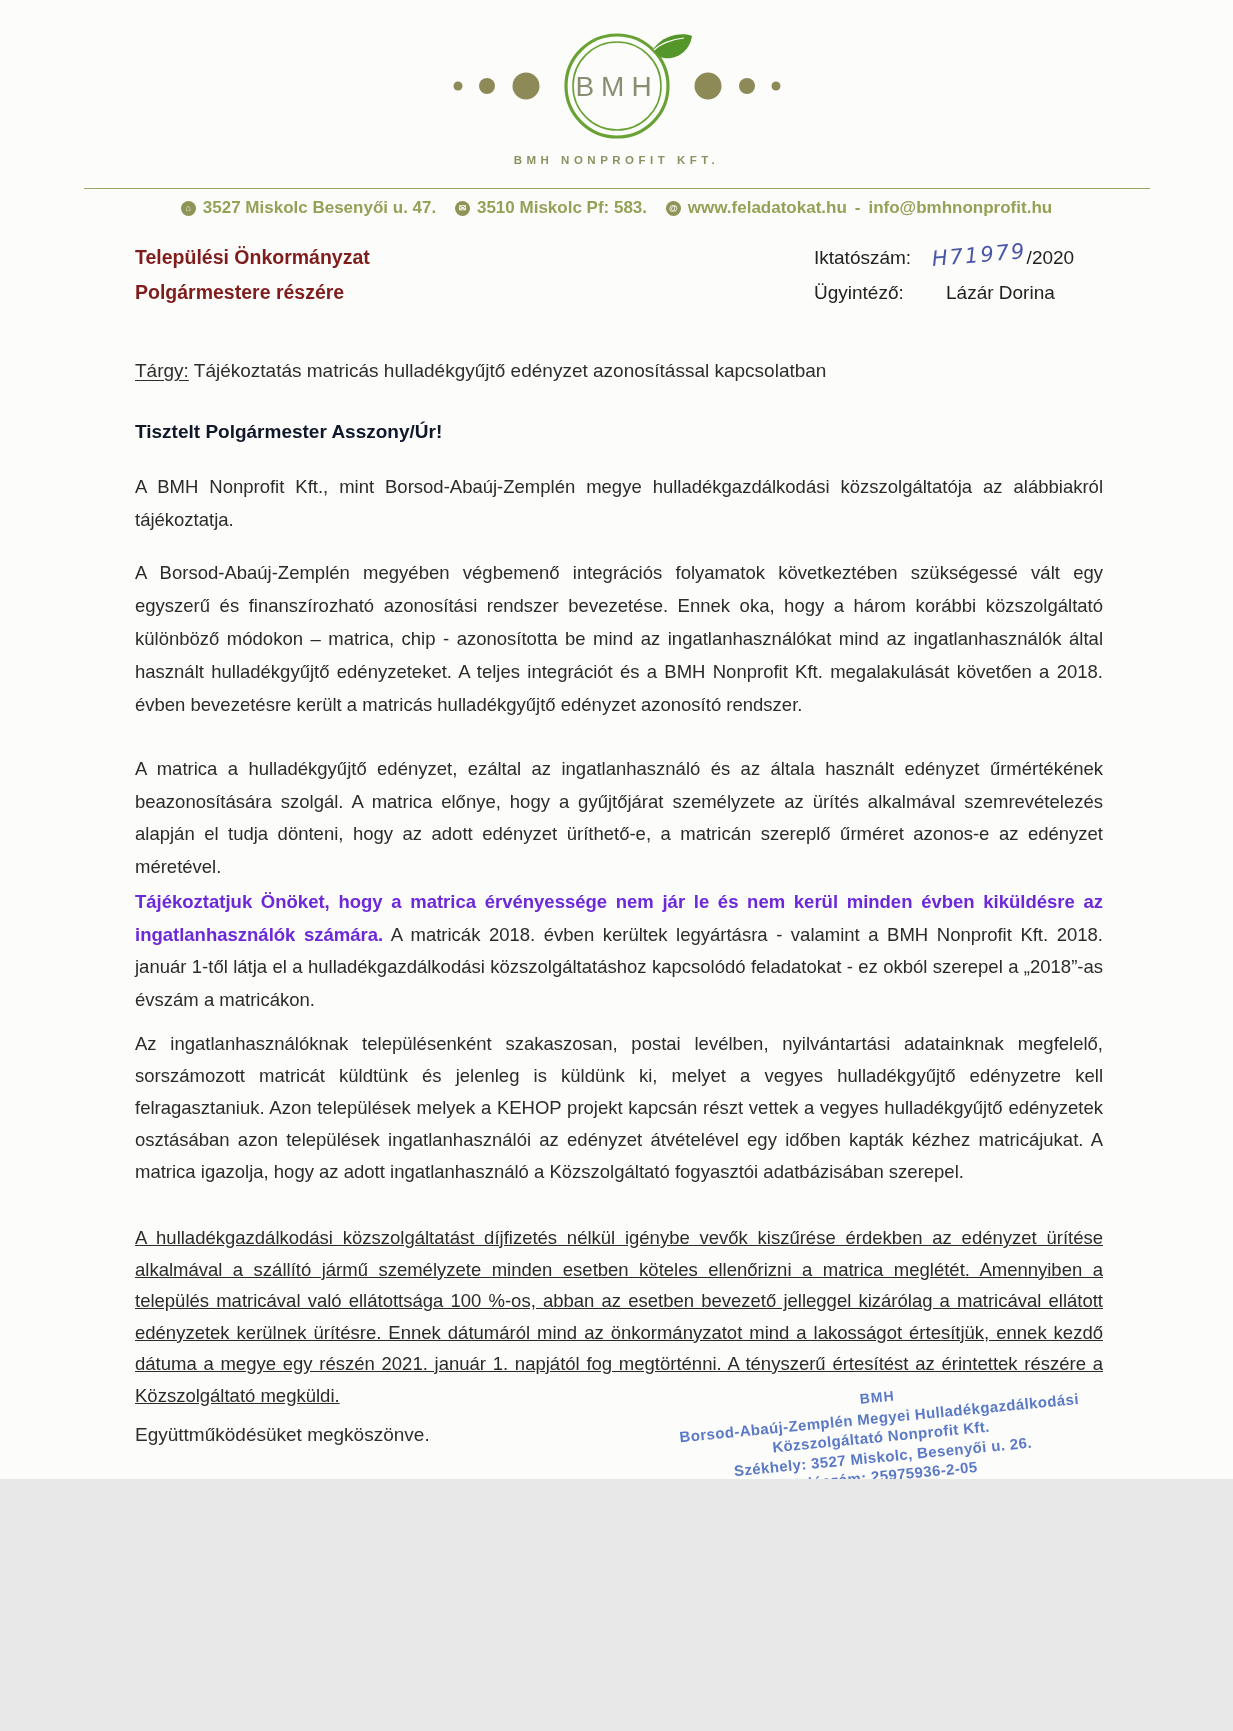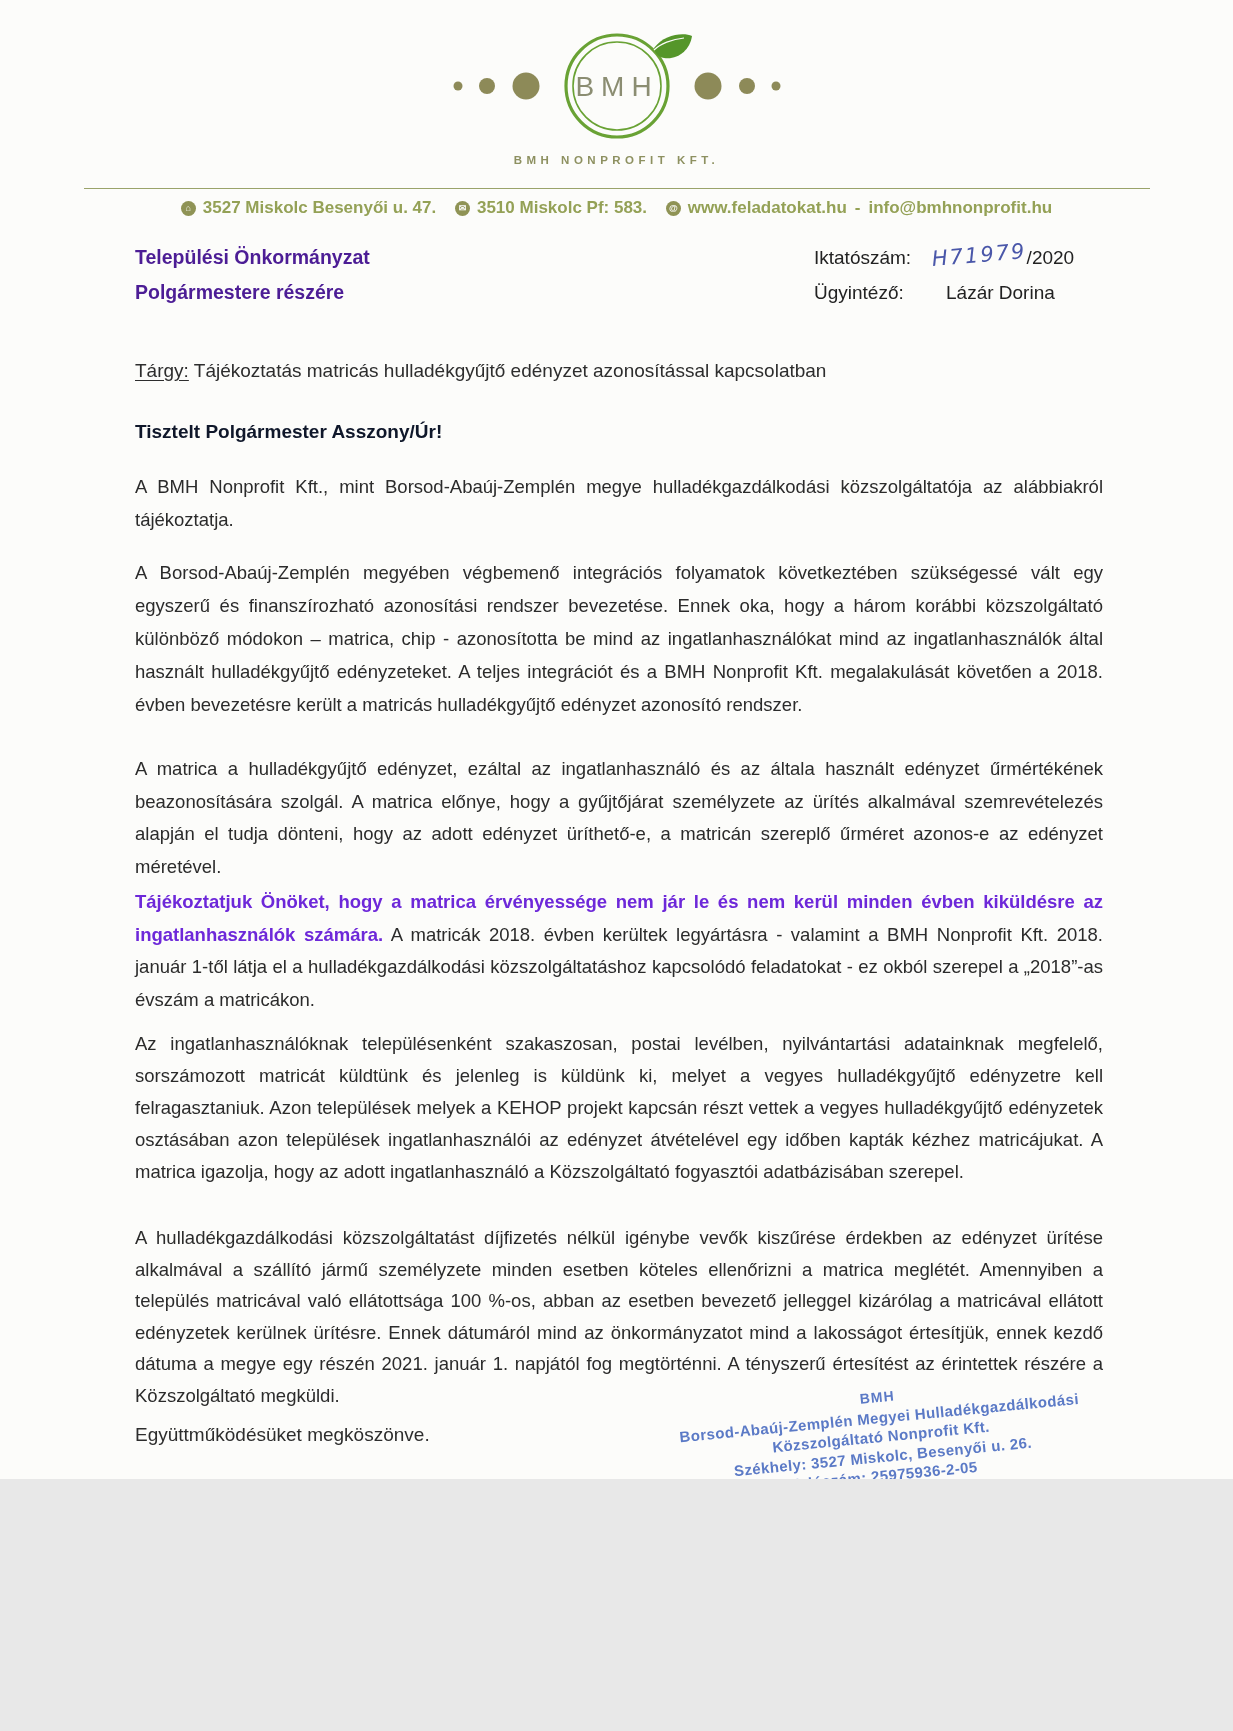--- a/index.html
+++ b/index.html
@@ -28,21 +28,21 @@
     white-space:nowrap;
   }
   .contact-item{display:inline-flex;align-items:center;margin:0 7px;}
   .contact-badge{
     display:inline-flex;align-items:center;justify-content:center;
     width:15px;height:15px;border-radius:50%;
     background:#8f9355;color:#fcfcfa;font-size:9px;font-weight:bold;
     margin-right:7px;flex:0 0 auto;
   }
   
-  .recipient{position:absolute;top:240px;left:135px;font-size:19.5px;font-weight:bold;line-height:35px;color:#4c1d95;}
+  .recipient{position:absolute;top:240px;left:135px;font-size:19.5px;font-weight:bold;line-height:35px;color:#7f1d1d;}
   .reference{position:absolute;top:240px;left:814px;font-size:19px;line-height:35px;color:#222;}
   .ref-row{display:flex;align-items:center;}
   .ref-label{display:inline-block;min-width:118px;}
   .handwritten-id{
     color:#4a57a9;font-style:italic;font-size:21px;letter-spacing:2px;
     display:inline-block;transform:rotate(-5deg) translateY(-2px);
     font-family:"DejaVu Sans", sans-serif;
   }
   .ref-value{margin-left:14px;}
   
@@ -52,21 +52,21 @@
   
   .para{
     position:absolute;left:135px;width:968px;
     font-size:18.5px;line-height:33px;text-align:justify;color:#2b2b2b;
   }
   .para.p1{top:470px;}
   .para.p2{top:556px;}
   .para.p3{top:753px;line-height:32.5px;}
   .para.p4{top:886px;line-height:32.5px;}
   .para.p5{top:1028px;line-height:32px;}
-  .para.p6{top:1222px;line-height:31.5px;}
+  .para.p6{top:1222px;line-height:31.5px;text-decoration:underline;}
   .bold-lead{font-weight:bold;color:#6d28d9;}
   
   .thanks{position:absolute;top:1424px;left:135px;font-size:19px;}
   .date-place{position:absolute;top:1479px;left:135px;font-size:19px;}
   .regards{position:absolute;top:1506px;left:514px;font-size:19px;}
   
   .stamp{
     position:absolute;top:1388px;left:642px;width:478px;
     transform:rotate(-5.5deg);
     color:#4e6fc2;text-align:center;

